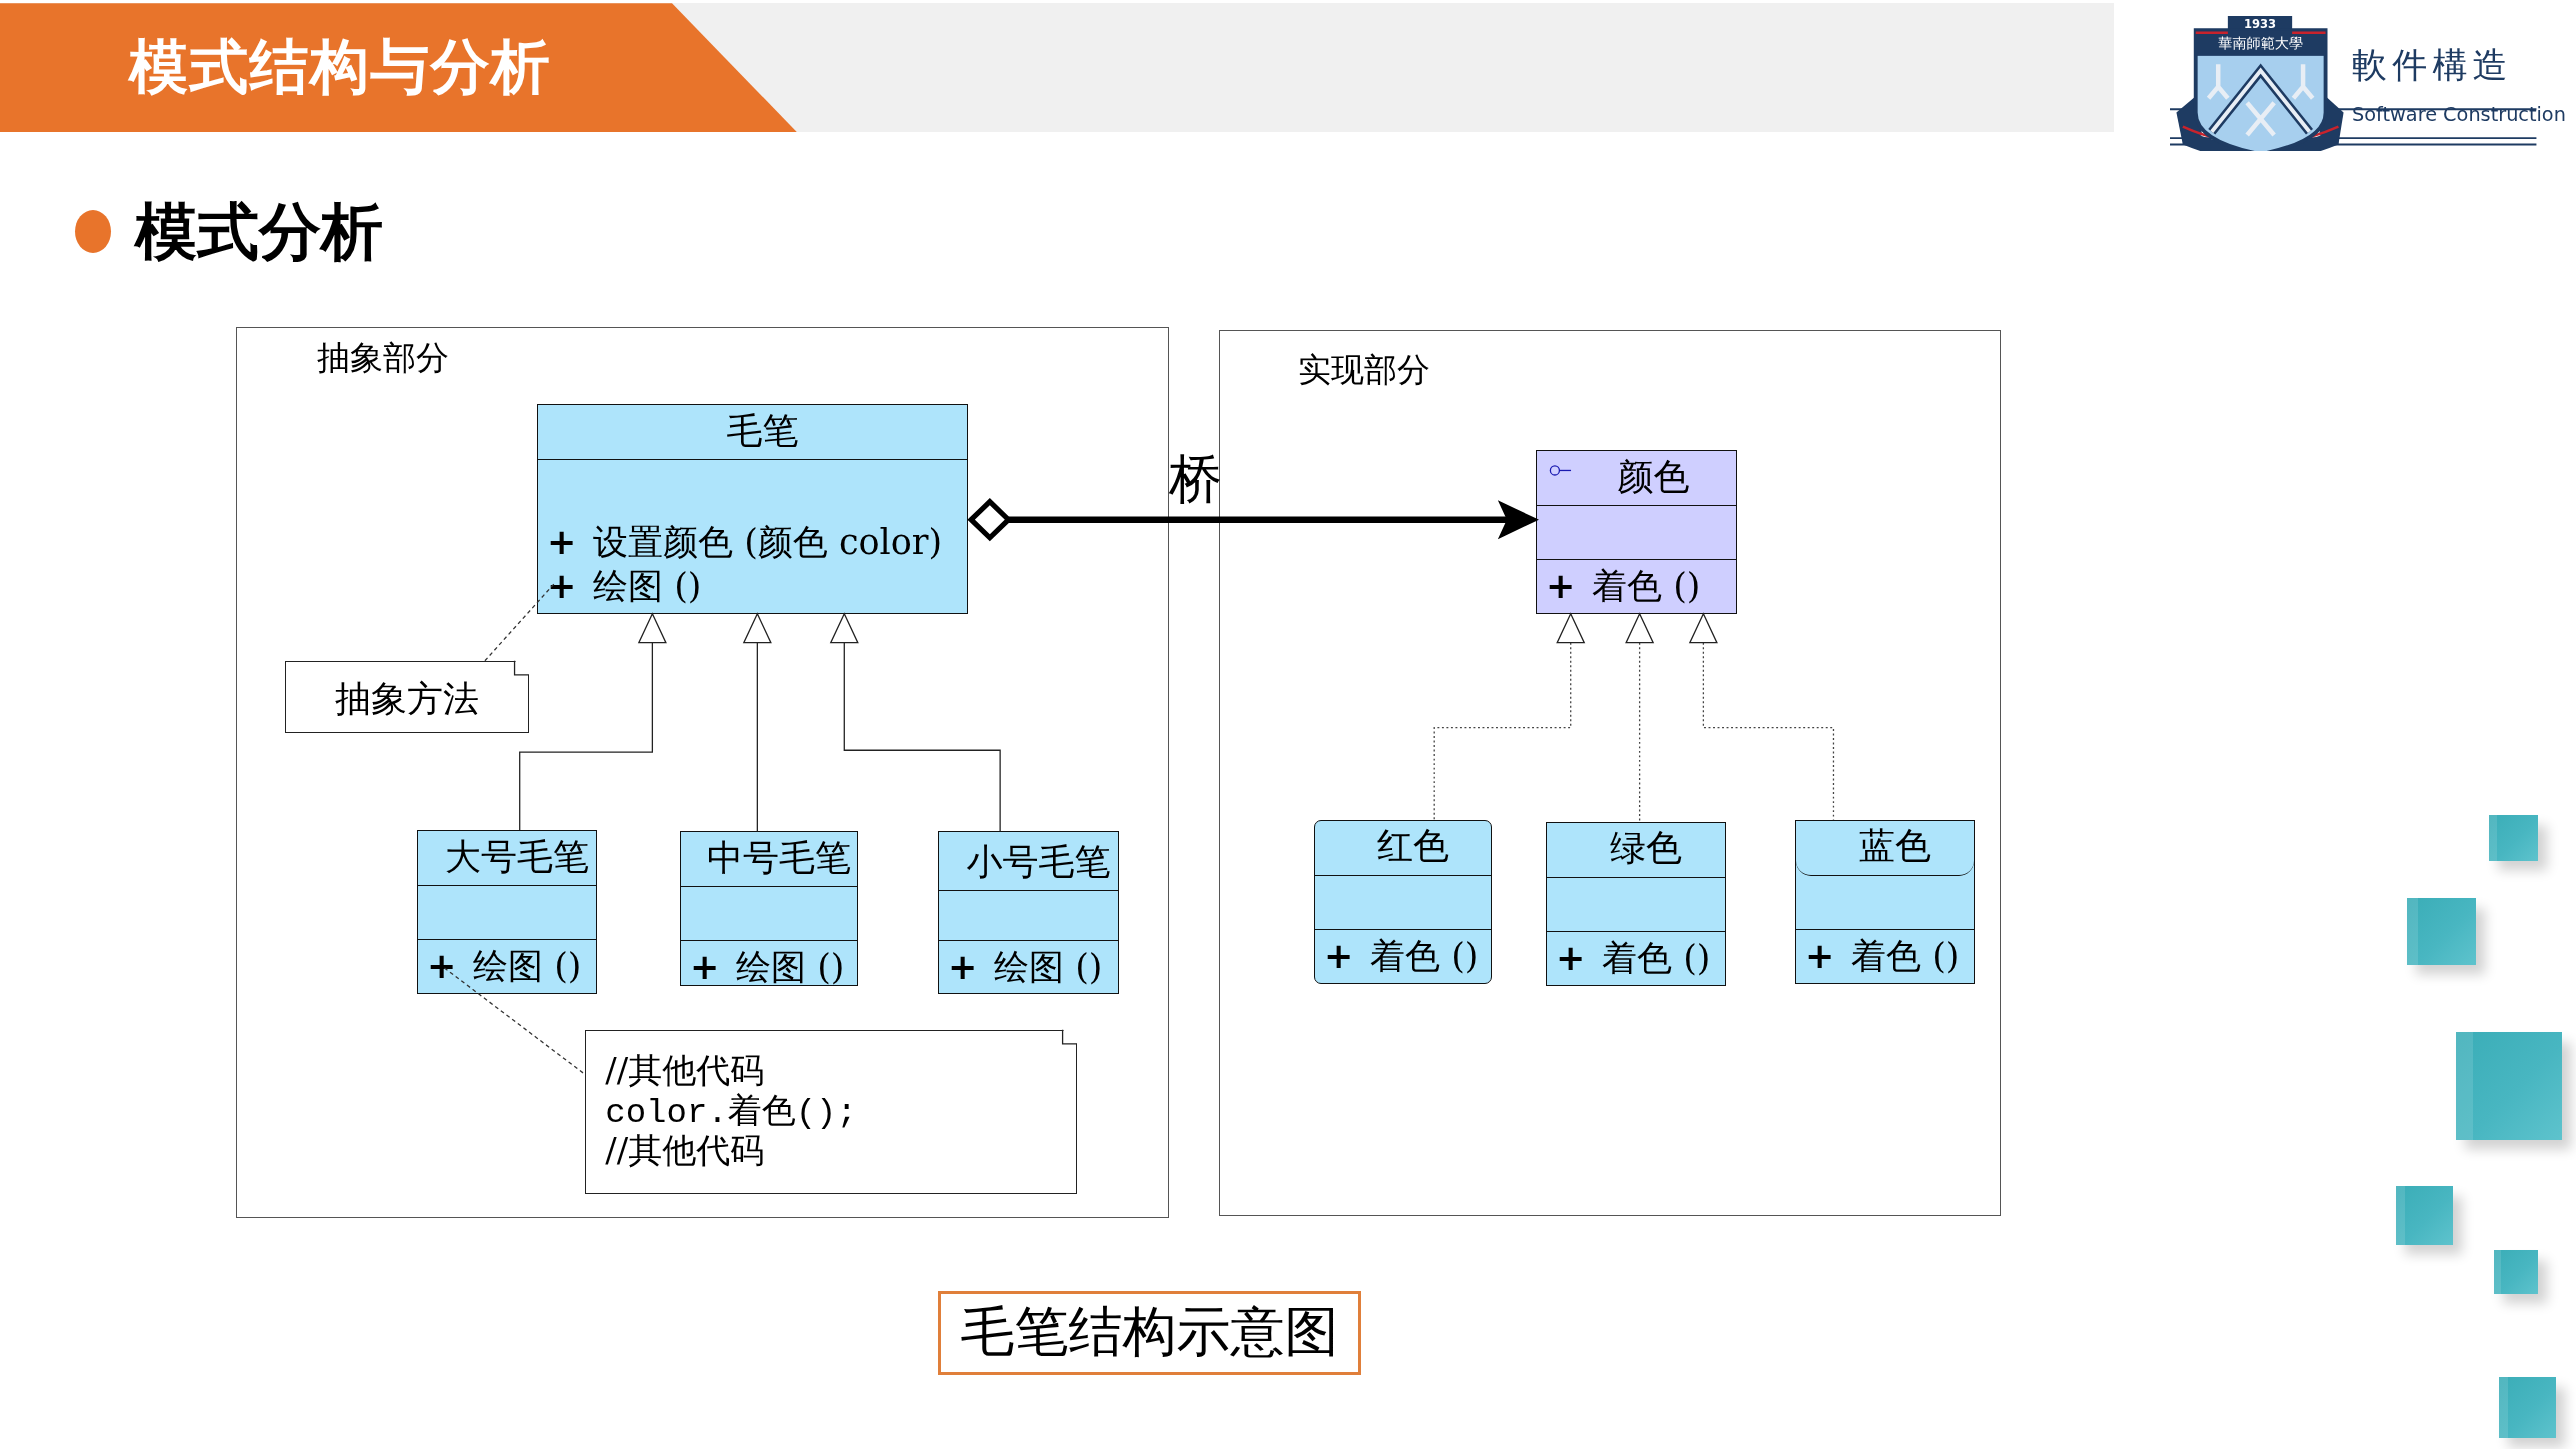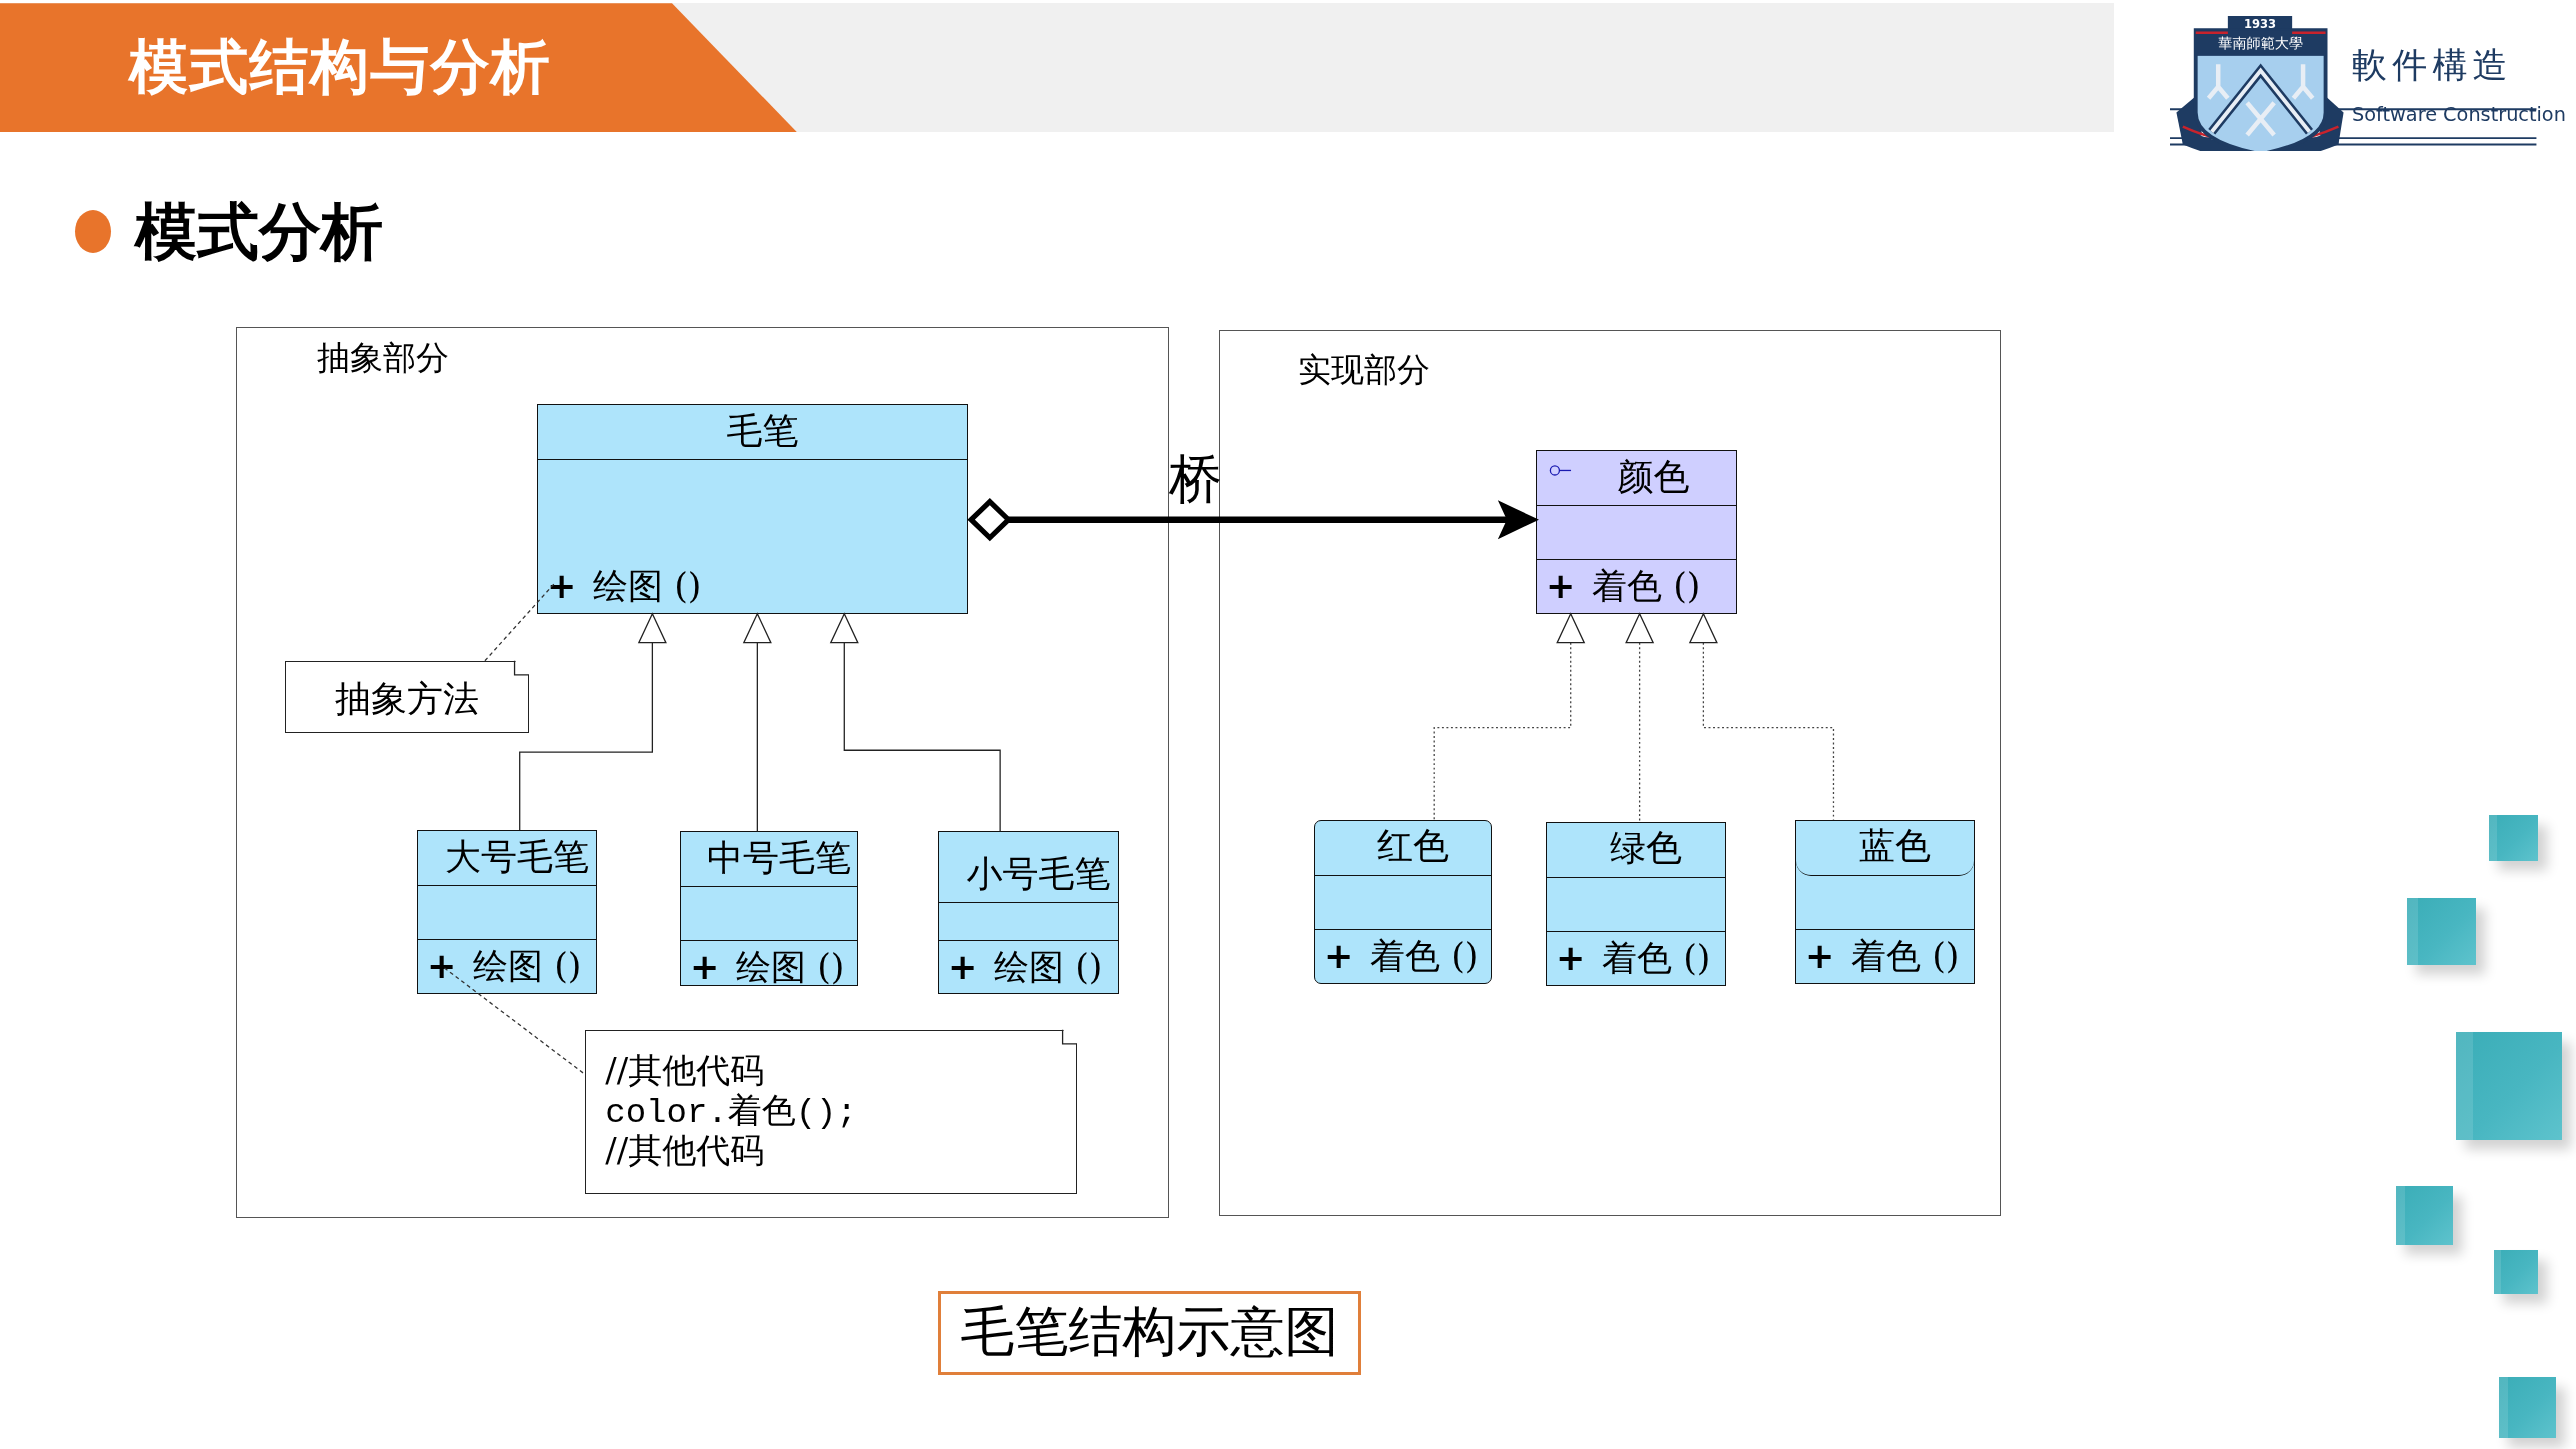--- a/index.html
+++ b/index.html
@@ -83,20 +83,21 @@
 <div class="abs frame" style="left:236px;top:327px;width:933px;height:891px;"></div>
 <div class="abs frame-label" style="left:317px;top:336px;">抽象部分</div>
 <div class="abs frame" style="left:1219px;top:330px;width:782px;height:886px;"></div>
 <div class="abs frame-label" style="left:1298px;top:348px;">实现部分</div>
 
 <div class="abs cls" style="left:537px;top:404px;width:431px;height:210px;">
   <div class="sec" style="top:0;height:55px;">
     <div class="name" style="line-height:52px;">毛笔</div>
   </div>
   <div class="sec" style="top:109px;height:97px;">
+    <div class="member" style="top:5.2px;"><span class="vis">+</span><span>设置颜色 (颜色 color)</span></div>
     <div class="member" style="top:49px;"><span class="vis">+</span><span>绘图 ()</span></div>
   </div>
 </div>
 
 <div class="abs cls" style="left:417px;top:830px;width:180px;height:164px;">
   <div class="sec" style="top:0;height:55px;">
       <div class="name" style="line-height:52px;">大号毛笔</div>
     </div>
   <div class="sec" style="top:55px;height:54px;"></div>
   <div class="sec" style="top:109px;height:52px;">
@@ -106,21 +107,21 @@
 <div class="abs cls" style="left:680px;top:831px;width:178px;height:155px;">
   <div class="sec" style="top:0;height:55px;">
       <div class="name" style="line-height:52px;">中号毛笔</div>
     </div>
   <div class="sec" style="top:55px;height:54px;"></div>
   <div class="sec" style="top:109px;height:52px;">
       <div class="member" style="top:2.6px;"><span class="vis">+</span><span>绘图 ()</span></div>
     </div>
 </div>
 <div class="abs cls" style="left:938px;top:831px;width:181px;height:163px;">
-  <div class="sec" style="top:16px;height:55px;">
+  <div class="sec" style="top:4px;height:55px;">
       <div class="name" style="line-height:52px;">小号毛笔</div>
     </div>
   <div class="sec" style="top:55px;height:54px;"></div>
   <div class="sec" style="top:109px;height:52px;">
       <div class="member" style="top:2.6px;"><span class="vis">+</span><span>绘图 ()</span></div>
     </div>
 </div>
 
 <div class="abs cls iface" style="left:1536px;top:450px;width:201px;height:164px;">
   <div class="sec" style="top:0;height:55px;">

